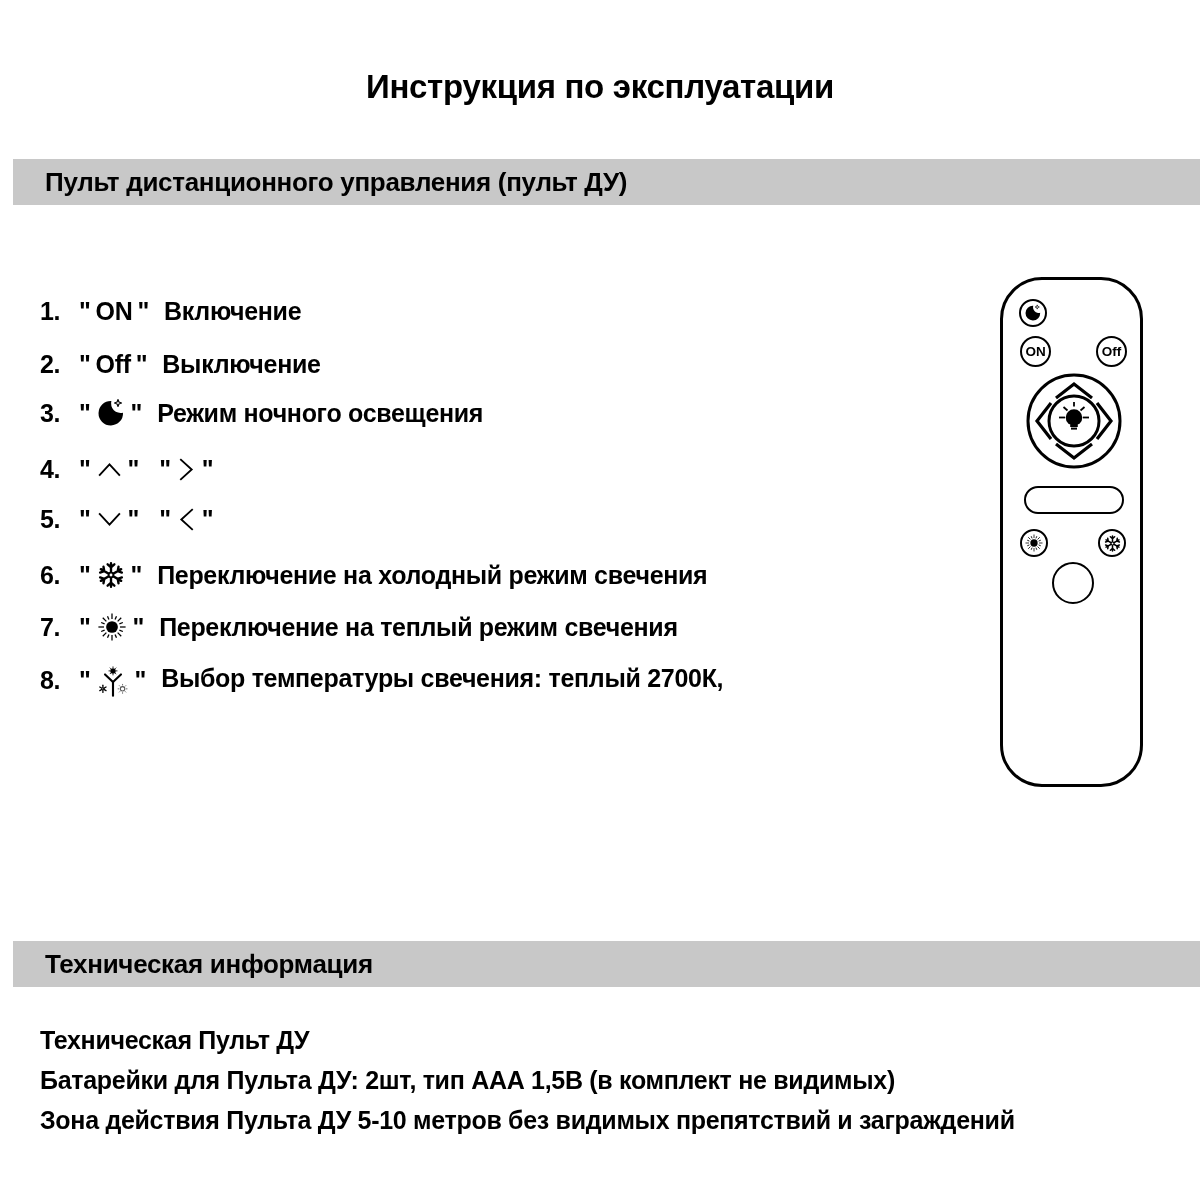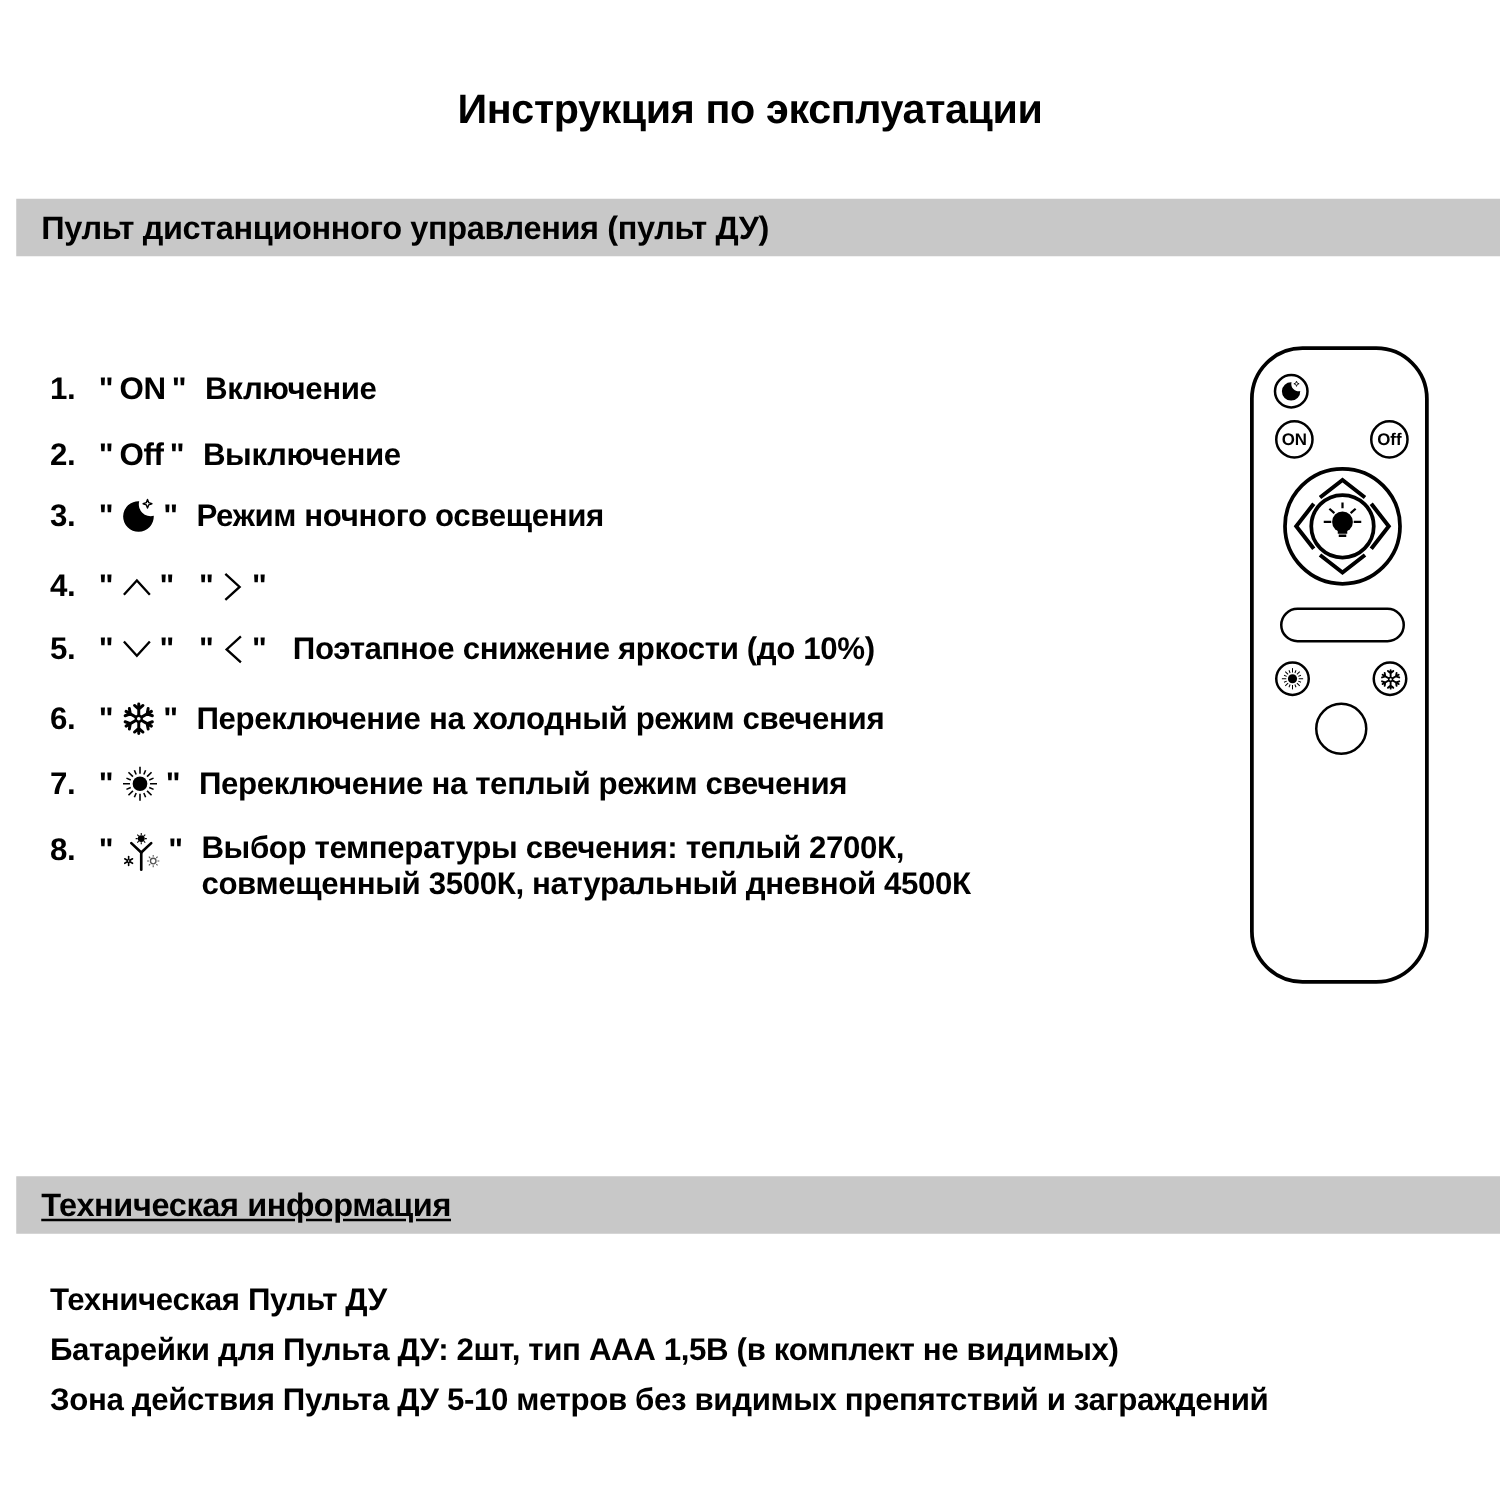--- a/index.html
+++ b/index.html
@@ -10,25 +10,25 @@
   }
   .abs{position:absolute;}
   
   .page-title{
     top:68px;left:0;width:1200px;text-align:center;
     font-size:33px;font-weight:bold;letter-spacing:-0.3px;
   }
   
   .section-bar{
     left:13px;right:0;height:46px;background:#c8c8c8;
-    display:flex;align-items:center;padding-left:20px;box-sizing:border-box;
+    display:flex;align-items:center;padding-left:32px;box-sizing:border-box;
     font-size:26px;font-weight:bold;letter-spacing:-0.3px;
   }
   .bar-remote{top:159px;}
-  .bar-tech{top:941px;text-decoration:underline;}
+  .bar-tech{top:941px;}
   
   .item{
     left:40px;display:flex;align-items:center;
     font-size:25px;font-weight:bold;letter-spacing:-0.3px;white-space:nowrap;
   }
   .item .num{width:34px;flex:0 0 auto;}
   .item .quote{margin:0 5px;}
   .item .gap{width:10px;flex:0 0 auto;}
   .item .label{margin-left:10px;}
   .item .label-wide{margin-left:16px;}
@@ -231,21 +231,20 @@
     </span>
   <span class="quote">"</span>
   <span class="gap"></span>
   <span class="quote">"</span>
   <span class="tok">
       <svg width="21" height="27">
         <use href="#sym-chl"></use>
       </svg>
     </span>
   <span class="quote">"</span>
-  <span class="label label-wide">Поэтапное снижение яркости (до 10%)</span>
 </div>
 
 <div class="abs item" style="top:560px">
   <span class="num">6.</span>
   <span class="quote">"</span>
   <span class="tok">
       <svg width="30" height="30">
         <use href="#sym-snow"></use>
       </svg>
     </span>
@@ -269,21 +268,20 @@
   <span class="num">8.</span>
   <span class="quote">"</span>
   <span class="tok">
       <svg width="34" height="34">
         <use href="#sym-temp"></use>
       </svg>
     </span>
   <span class="quote">"</span>
   <span class="label label-block">
     <div>Выбор температуры свечения: теплый 2700К,</div>
-    <div>совмещенный 3500К, натуральный дневной 4500К</div>
   </span>
 </div>
 
 <div class="abs remote">
   <div class="rbtn btn-moon">
     <span>
         <svg width="18" height="18" style="display:block">
           <use href="#sym-moon"></use>
         </svg>
       </span>

